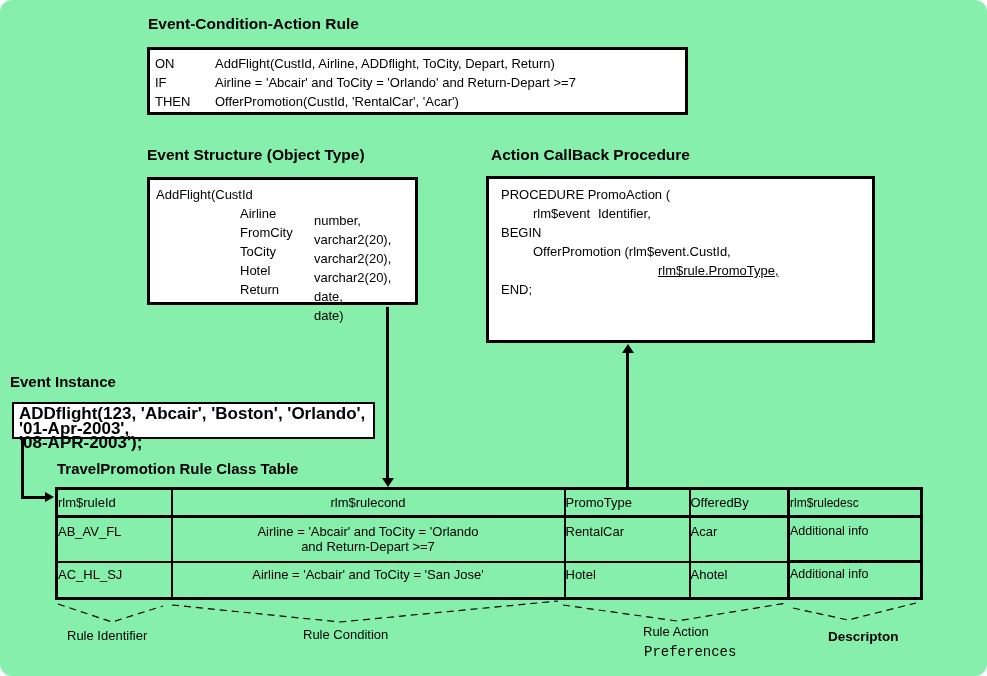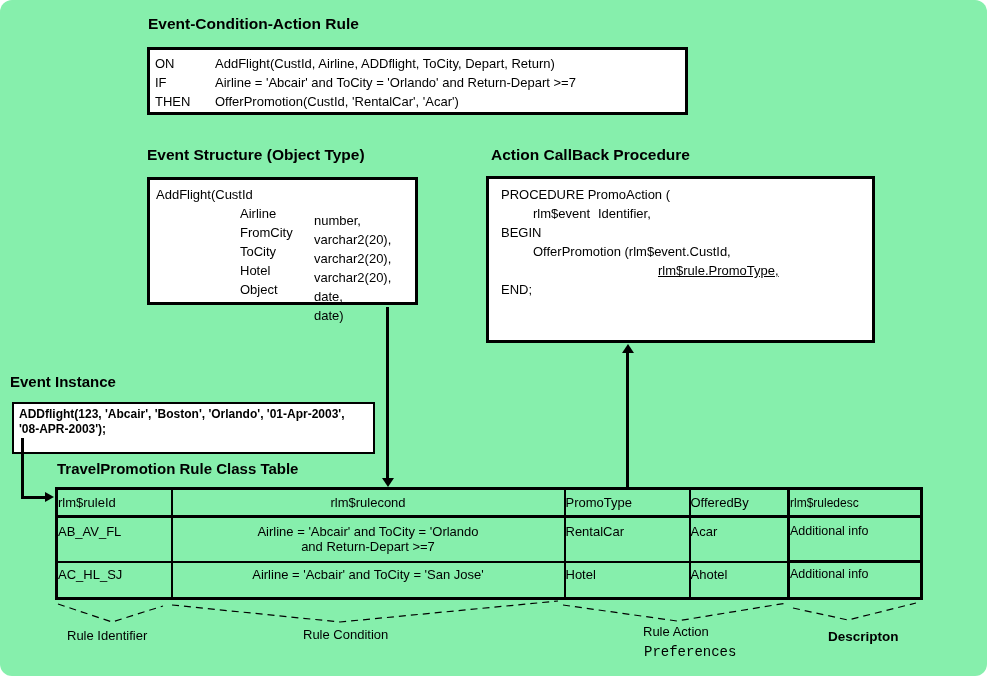--- a/index.html
+++ b/index.html
@@ -27,22 +27,22 @@
   .ap-line{white-space:nowrap;}
   .ind0{padding-left:12px;}
   .ind1{padding-left:44px;}
   .ind2{padding-left:169px;text-decoration:underline;}
   .ap-decl{position:relative;height:19px;white-space:nowrap;}
   .ap-decl .n{position:absolute;left:44px;}
   .ap-decl.d1 .t{position:absolute;left:109px;}
   .ap-decl.d2 .t{position:absolute;left:129px;}
 
   
-  .ei-box{left:12px;top:402px;width:363px;height:52px;border-width:2px;
-          font-weight:bold;font-size:12px;line-height:14.5px;padding:3px 0 0 5px;}
+  .ei-box{left:12px;top:402px;width:363px;height:37px;border-width:2px;
+          font-weight:bold;font-size:17px;line-height:14.5px;padding:3px 0 0 5px;}
 
   
   .line{position:absolute;background:#000;}
   .tri{position:absolute;width:0;height:0;}
   .tri-down{border-left:6px solid transparent;border-right:6px solid transparent;border-top:9px solid #000;}
   .tri-up{border-left:6px solid transparent;border-right:6px solid transparent;border-bottom:9px solid #000;}
   .tri-right{border-top:5.5px solid transparent;border-bottom:5.5px solid transparent;border-left:9px solid #000;}
 
   
   table.rule-table{position:absolute;left:55px;top:487px;border-collapse:collapse;table-layout:fixed;border:3px solid #000;}
@@ -100,21 +100,21 @@
     </div>
     <div class="es-row">
       <span class="es-name">ToCity</span>
       <span class="es-type">varchar2(20),</span>
     </div>
     <div class="es-row">
       <span class="es-name">Hotel</span>
       <span class="es-type">date,</span>
     </div>
     <div class="es-row">
-      <span class="es-name">Object</span>
+      <span class="es-name">Return</span>
       <span class="es-type">date)</span>
     </div>
   </div>
 
   <div class="heading" style="left:491px;top:146px;">Action CallBack Procedure</div>
   <div class="box ap-box">
     <div class="ap-line ind0">PROCEDURE PromoAction (</div>
     <div class="ap-decl d1">
       <span class="n">rlm$event</span>
       <span class="t">Identifier,</span>

